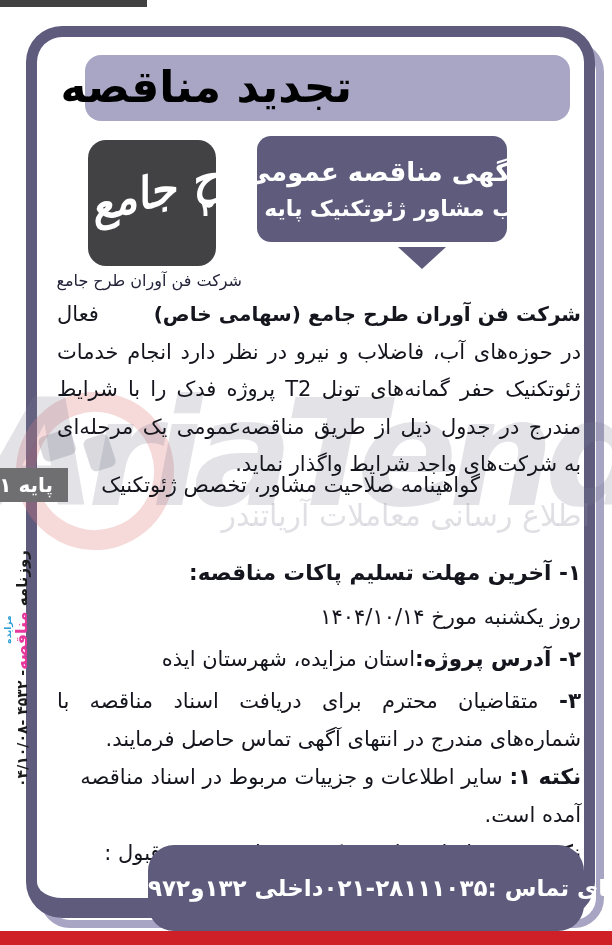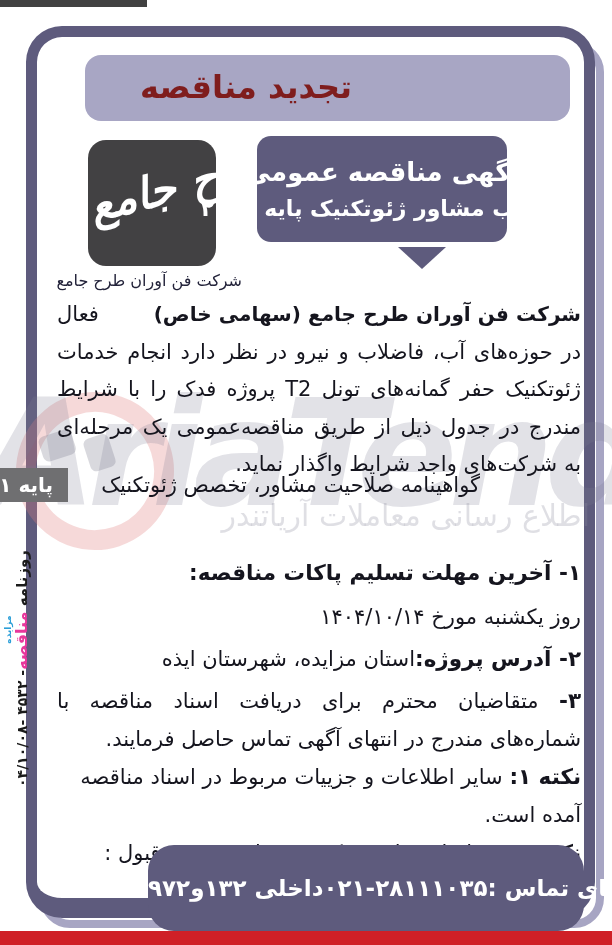--- a/index.html
+++ b/index.html
@@ -43,21 +43,21 @@
     direction:rtl;font-size:30px;letter-spacing:5px;
     color:rgba(140,140,158,0.28);white-space:nowrap;pointer-events:none;
   }
   
   .title-badge{
     position:absolute;top:55px;left:85px;width:485px;height:66px;z-index:4;
     background:#a8a6c4;border-radius:16px;direction:rtl;
   }
   .title-badge .txt{
     position:absolute;right:218px;top:0;line-height:64px;
-    font-size:32px;font-weight:bold;color:#7f1d1d;white-space:nowrap;
+    font-size:44px;font-weight:bold;color:#000000;white-space:nowrap;
   }
   
   .logo-box{
     position:absolute;top:140px;left:88px;width:128px;height:126px;z-index:4;
     background:#424143;border-radius:18px;overflow:hidden;
   }
   .logo-mark{
     position:absolute;left:0;right:0;top:26px;text-align:center;
     color:#ffffff;font-size:44px;font-weight:bold;font-style:italic;
     transform:rotate(-14deg);white-space:nowrap;

